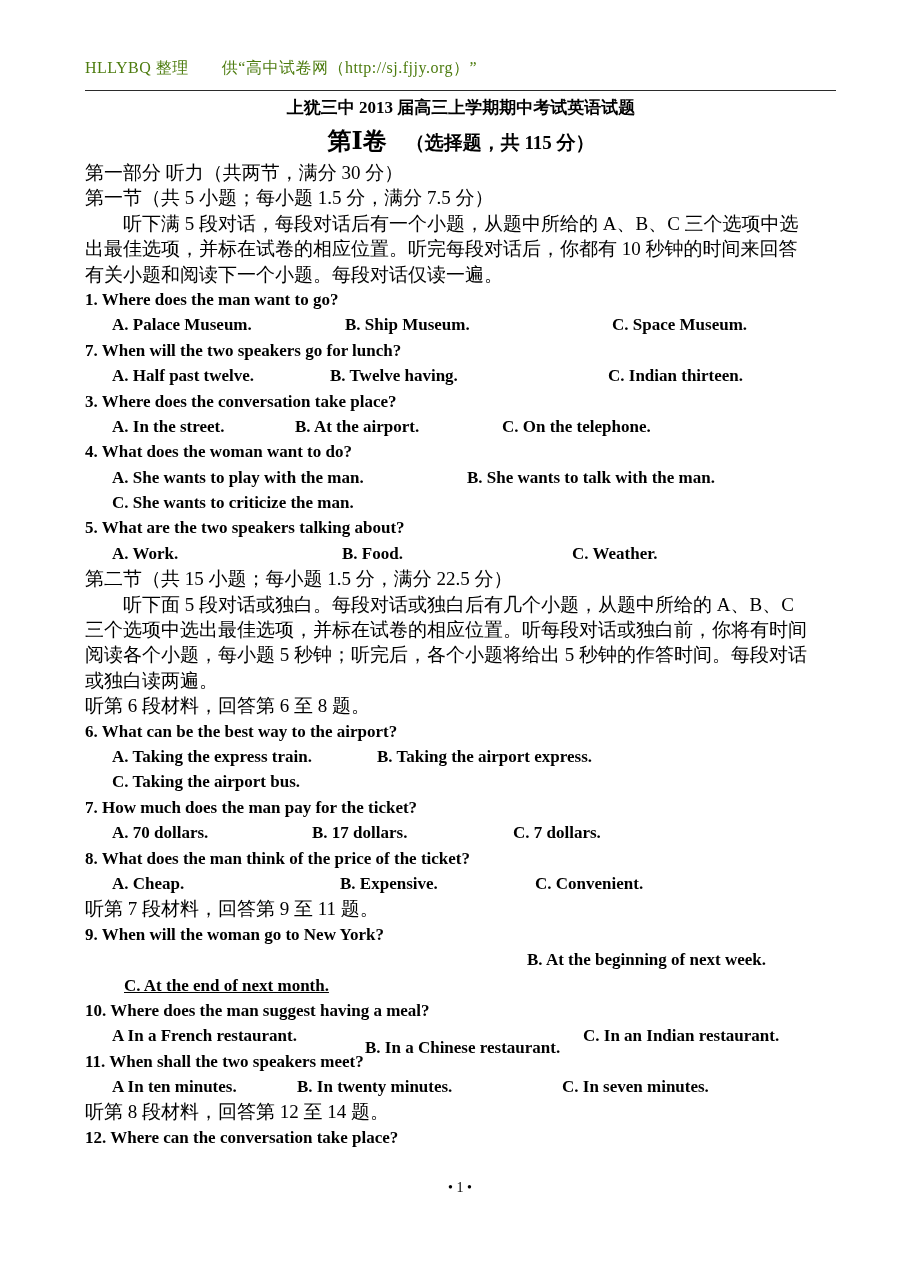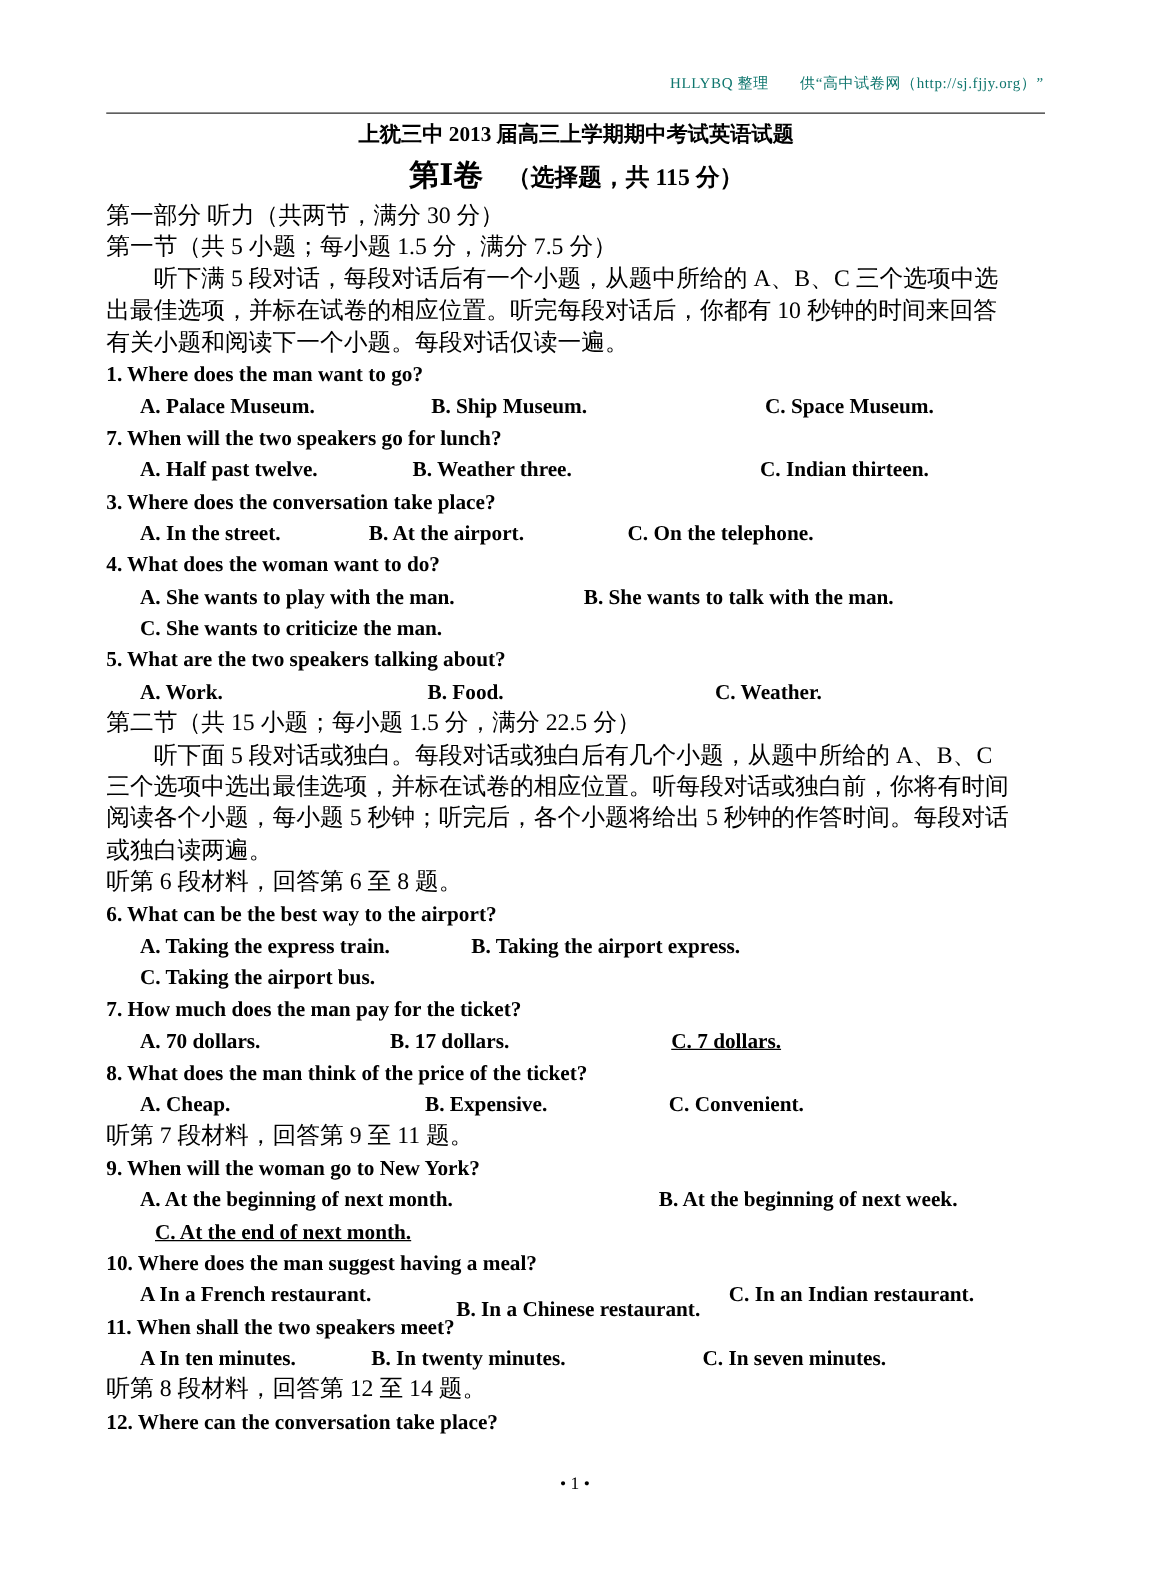--- a/index.html
+++ b/index.html
@@ -8,23 +8,23 @@
     width: 920px; height: 1274px;
     font-family: "Liberation Serif", "DejaVu Serif", serif;
     color: #000;
     position: relative;
     overflow: hidden;
   }
   .page { position: absolute; inset: 0; background: #fff; }
 
   .header-credit {
     position: absolute; top: 58px; left: 85px; right: 85px;
-    text-align: right;
-    color: #0f766e;
-    font-size: 12px;
+    text-align: left;
+    color: #4d7c0f;
+    font-size: 16px;
     letter-spacing: 0.5px;
     white-space: nowrap;
   }
   .header-rule {
     position: absolute; top: 90px; left: 85px; right: 84px;
     border-top: 1.6px solid #2b2b2b;
   }
 
   .content {
     position: absolute; top: 94px; left: 85px; width: 752px;
@@ -85,21 +85,21 @@
         <div class="line cn">有关小题和阅读下一个小题。每段对话仅读一遍。</div>
         <div class="line en">1. Where does the man want to go?</div>
         <div class="line opts">
           <span class="opt" style="left: 27px;">A. Palace Museum.</span>
           <span class="opt" style="left: 260px;">B. Ship Museum.</span>
           <span class="opt" style="left: 527px;">C. Space Museum.</span>
         </div>
         <div class="line en">7. When will the two speakers go for lunch?</div>
         <div class="line opts">
           <span class="opt" style="left: 27px;">A. Half past twelve.</span>
-          <span class="opt" style="left: 245px;">B. Weather three.</span>
+          <span class="opt" style="left: 245px;">B. Twelve having.</span>
           <span class="opt" style="left: 523px;">C. Indian thirteen.</span>
         </div>
         <div class="line en">3. Where does the conversation take place?</div>
         <div class="line opts">
           <span class="opt" style="left: 27px;">A. In the street.</span>
           <span class="opt" style="left: 210px;">B. At the airport.</span>
           <span class="opt" style="left: 417px;">C. On the telephone.</span>
         </div>
         <div class="line en">4. What does the woman want to do?</div>
         <div class="line opts">
@@ -126,32 +126,31 @@
           <span class="opt" style="left: 27px;">A. Taking the express train.</span>
           <span class="opt" style="left: 292px;">B. Taking the airport express.</span>
         </div>
         <div class="line opts">
           <span class="opt" style="left: 27px;">C. Taking the airport bus.</span>
         </div>
         <div class="line en">7. How much does the man pay for the ticket?</div>
         <div class="line opts">
           <span class="opt" style="left: 27px;">A. 70 dollars.</span>
           <span class="opt" style="left: 227px;">B. 17 dollars.</span>
-          <span class="opt" style="left: 452px; text-decoration: underline;">C. 7 dollars.</span>
+          <span class="opt" style="left: 428px;">C. 7 dollars.</span>
         </div>
         <div class="line en">8. What does the man think of the price of the ticket?</div>
         <div class="line opts">
           <span class="opt" style="left: 27px;">A. Cheap.</span>
           <span class="opt" style="left: 255px;">B. Expensive.</span>
           <span class="opt" style="left: 450px;">C. Convenient.</span>
         </div>
         <div class="line cn">听第 7 段材料，回答第 9 至 11 题。</div>
         <div class="line en">9. When will the woman go to New York?</div>
         <div class="line opts">
-          <span class="opt" style="left: 27px;">A. At the beginning of next month.</span>
           <span class="opt" style="left: 442px;">B. At the beginning of next week.</span>
         </div>
         <div class="line opts">
           <span class="opt" style="left: 39px; text-decoration: underline;">C. At the end of next month.</span>
         </div>
         <div class="line en">10. Where does the man suggest having a meal?</div>
         <div class="line opts">
           <span class="opt" style="left: 27px;">A In a French restaurant.</span>
           <span class="opt" style="left: 280px; margin-top: 12px;">B. In a Chinese restaurant.</span>
           <span class="opt" style="left: 498px;">C. In an Indian restaurant.</span>

